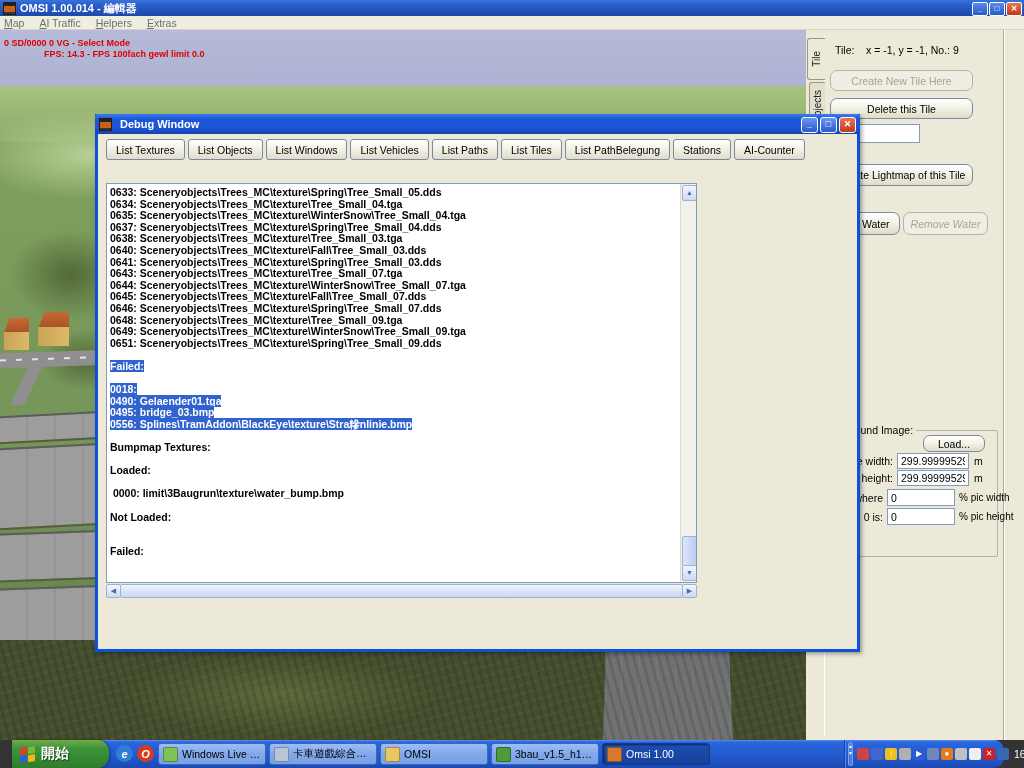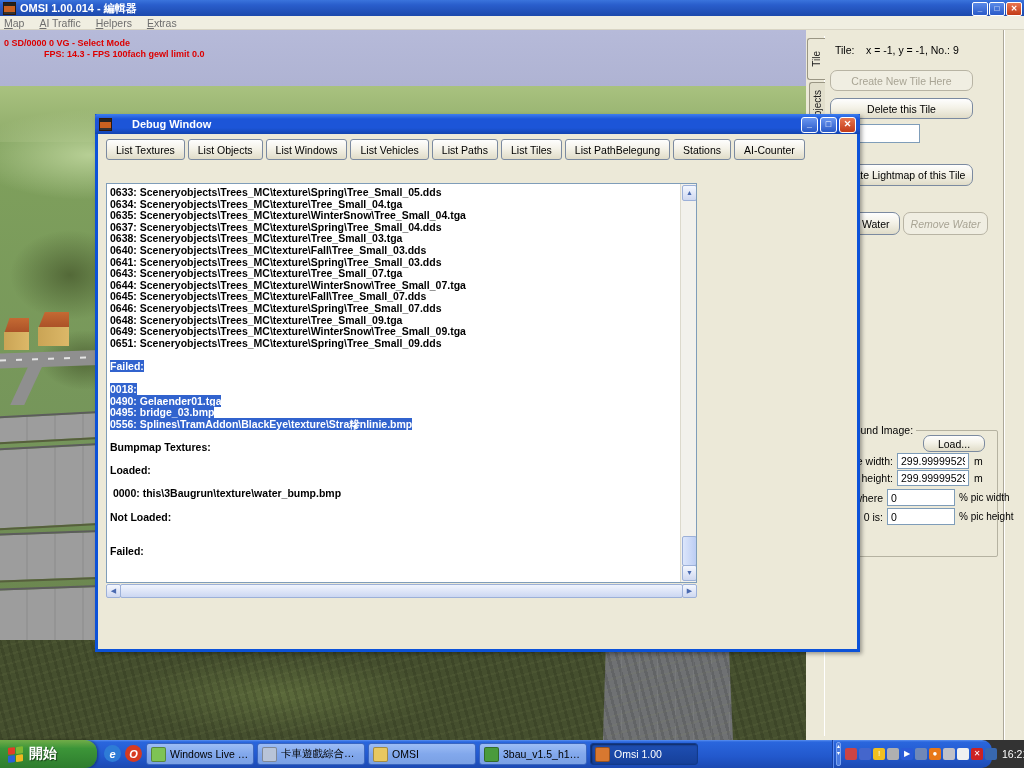--- a/index.html
+++ b/index.html
@@ -105,21 +105,21 @@
   .sthumb{position:absolute;left:1px;width:13px;border:1px solid #9cb0d8;border-radius:2px;
     background:linear-gradient(90deg,#dce6fb,#bccdf3);}
   .hscroll{position:relative;width:591px;height:13px;margin-top:1px;background:#f2f1ec;}
   .hbtn{position:absolute;top:0;width:13px;height:12px;border:1px solid #9cb0d8;border-radius:2px;
     background:linear-gradient(180deg,#f4f7fe,#cfd8f0);color:#4a6ab0;font-size:7px;
     line-height:11px;text-align:center;}
   .hthumb{position:absolute;left:14px;right:14px;top:0;height:12px;border:1px solid #9cb0d8;
     border-radius:2px;background:linear-gradient(180deg,#f0f4fd,#ccd7f2);}
 
   
-  .taskbar{left:0;top:740px;width:992px;height:28px;
+  .taskbar{left:12px;top:740px;width:992px;height:28px;
     background:linear-gradient(180deg,#5a90f0 0,#2a66dd 2px,#2258cc 60%,#1c49b2 100%);border-radius:10px;}
   .startbtn{left:0;top:0;height:28px;width:97px;border-radius:0 12px 12px 0;
     background:linear-gradient(180deg,#71ac48 0%,#3c9538 30%,#2e7d2e 100%);
     display:flex;align-items:center;color:#fff;font-weight:bold;font-size:14px;
     text-shadow:1px 1px 1px rgba(0,0,0,.5);box-shadow:1px 0 3px rgba(0,0,0,.4);}
   .flag{width:16px;height:15px;margin:0 5px 0 8px;display:grid;
     grid-template-columns:7px 7px;grid-template-rows:7px 7px;gap:1px;transform:skewY(-6deg);}
   .flag i{display:block;border-radius:1px;}
   .ql{width:17px;height:17px;border-radius:50%;margin-right:4px;color:#fff;
     font-size:11px;font-weight:bold;font-style:italic;display:flex;align-items:center;
@@ -245,21 +245,21 @@
 
       <div class="a plabel" style="left:0;top:80px;width:70px;text-align:right;">0 is:</div>
       <input class="a xpinput" style="left: 74px; top: 77px; width: 68px; height: 17px;" value="0">
       <div class="a plabel" style="left:146px;top:80px;font-size:10px;">% pic height</div>
     </div>
   </div>
 
   <div class="a debugwin">
     <div class="dw-title">
       <span class="appicon" style="margin-left:4px;"></span>
-      <span style="margin-left:16px;">Debug Window</span>
+      <span style="margin-left:4px;">Debug Window</span>
       <span class="dwbtns">
         <span class="dwbtn">_</span>
         <span class="dwbtn">□</span>
         <span class="dwbtn close">✕</span>
       </span>
     </div>
     <div class="dw-client">
       <div class="tabrow">
 
       <button class="tabbtn">List Textures</button>
@@ -295,21 +295,21 @@
               <div class="ln"><span class="lntext"></span></div>
               <div class="ln"><span class="lntext selected">0018:</span></div>
               <div class="ln"><span class="lntext selected">0490: Gelaender01.tga</span></div>
               <div class="ln"><span class="lntext selected">0495: bridge_03.bmp</span></div>
               <div class="ln"><span class="lntext selected">0556: Splines\TramAddon\BlackEye\texture\Stra糝nlinie.bmp</span></div>
               <div class="ln"><span class="lntext"></span></div>
               <div class="ln"><span class="lntext">Bumpmap Textures:</span></div>
               <div class="ln"><span class="lntext"></span></div>
               <div class="ln"><span class="lntext">Loaded:</span></div>
               <div class="ln"><span class="lntext"></span></div>
-              <div class="ln"><span class="lntext"> 0000: this\3Baugrun\texture\water_bump.bmp</span></div>
+              <div class="ln"><span class="lntext"> 0000: limit\3Baugrun\texture\water_bump.bmp</span></div>
               <div class="ln"><span class="lntext"></span></div>
               <div class="ln"><span class="lntext">Not Loaded:</span></div>
               <div class="ln"><span class="lntext"></span></div>
               <div class="ln"><span class="lntext"></span></div>
               <div class="ln"><span class="lntext">Failed:</span></div>
             </div>
           <div class="vscroll">
             <span class="sbtn" style="top:1px;">▲</span>
             <span class="sthumb" style="bottom:16px;height:28px;"></span>
             <span class="sbtn" style="bottom:1px;">▼</span>

